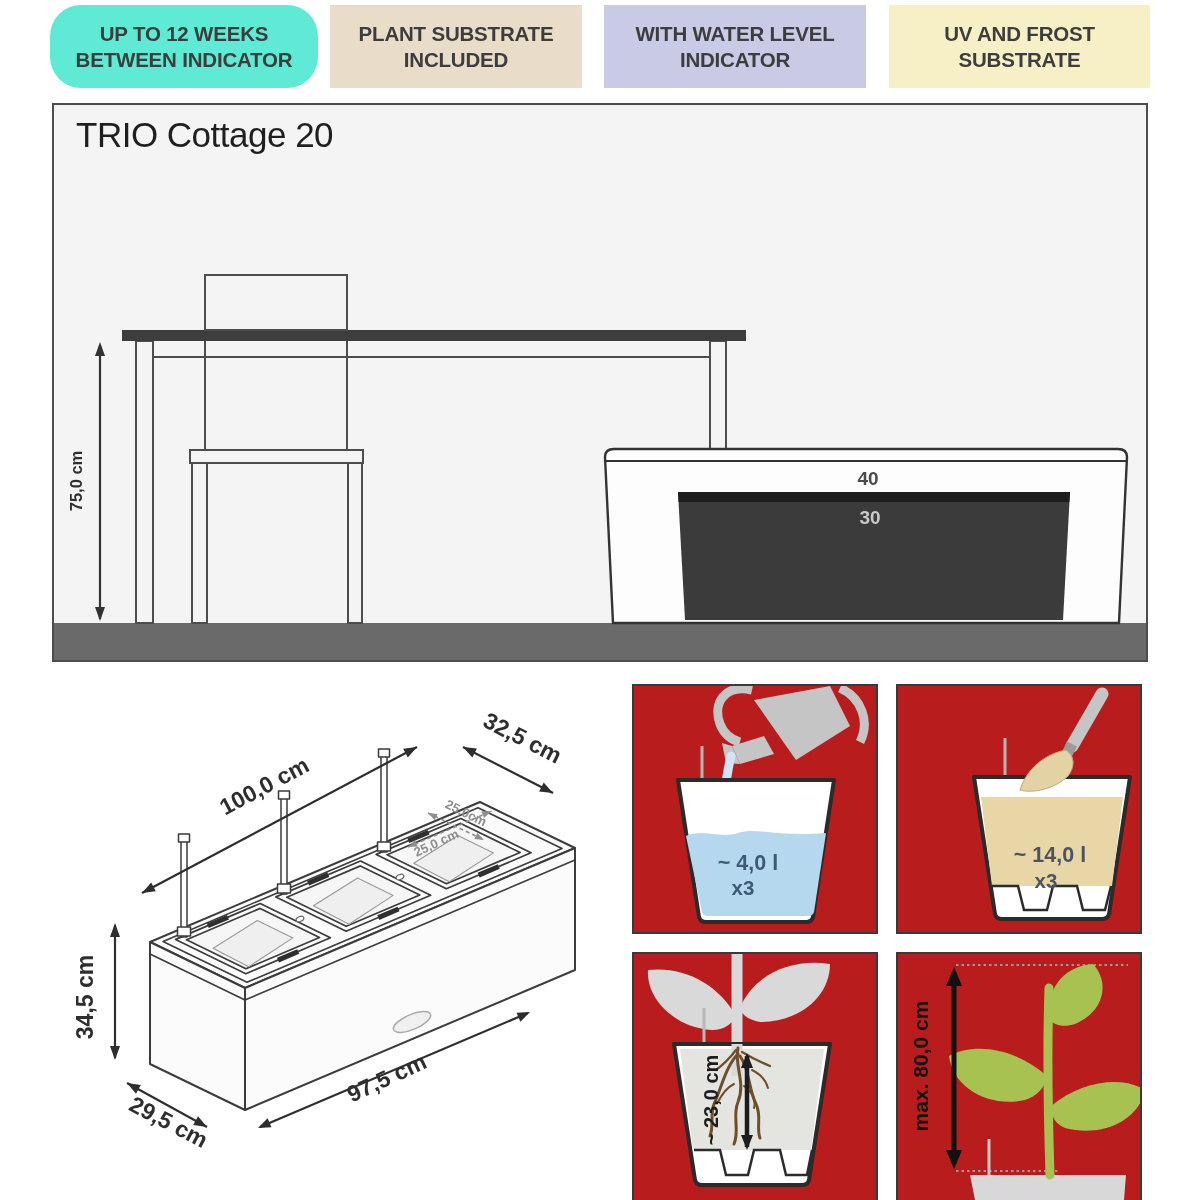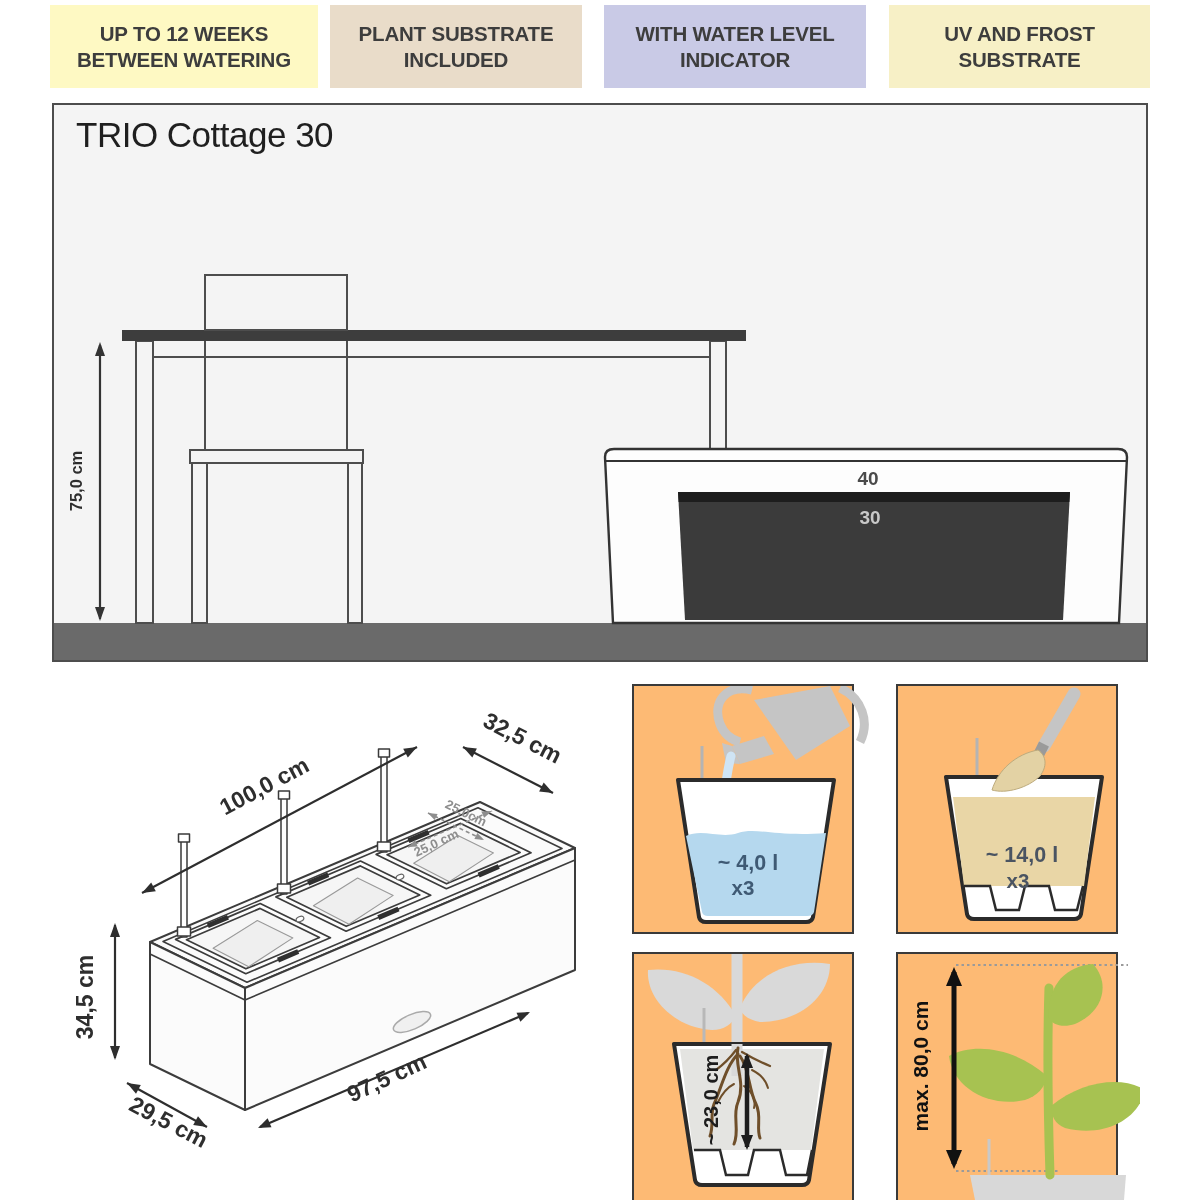--- a/index.html
+++ b/index.html
@@ -11,37 +11,37 @@
   #b1{left:50px;width:268px;background:#dce8e5;}
   #b2{left:330px;width:252px;background:#e9dcc9;}
   #b3{left:604px;width:262px;background:#c9cae6;}
   #b4{left:880px;width:261px;background:#f7f0c6;}
   #main-box{position:absolute;left:52px;top:103px;width:1096px;height:559px;
             border:2px solid #4d4d4d;background:#f4f4f4;box-sizing:border-box;}
   #main-title{position:absolute;left:22px;top:10px;font-size:35px;font-weight:400;
               color:#1f1f1f;letter-spacing:-0.5px;}
   #main-svg{position:absolute;left:0;top:0;}
   #iso-wrap{position:absolute;left:60px;top:695px;width:570px;height:505px;}
-  .panel{position:absolute;width:222px;height:250px;border:2px solid #3a3a3a;
-         background:#fdba74;box-sizing:border-box;}
+  .panel{position:absolute;width:246px;height:250px;border:2px solid #3a3a3a;
+         background:#b91c1c;box-sizing:border-box;}
   #p-water{left:632px;top:684px;}
-  #p-substrate{left:896px;top:684px;}
+  #p-substrate{left:896px;top:684px;padding-left:28px;}
   #p-roots{left:632px;top:952px;}
   #p-plant{left:896px;top:952px;}
   svg text{font-family:"Liberation Sans", sans-serif;}
   .dim-label{font-weight:700;fill:#2e2e2e;}
 </style>
 </head>
 <body>
 
 <div id="stage">
 
-  <div class="banner" id="b1" style="background: #fef9c3;">
+  <div class="banner" id="b1" style="background: #5eead4; border-radius: 31px;">
     <span>UP TO 12 WEEKS</span>
-    <span>BETWEEN WATERING</span>
+    <span>BETWEEN INDICATOR</span>
   </div>
   <div class="banner" id="b3" style="background: rgb(201, 202, 230);">
     <span>WITH WATER LEVEL</span>
     <span>INDICATOR</span>
   </div>
   <div class="banner" id="b2" style="background: rgb(233, 220, 201);">
     <span>PLANT SUBSTRATE</span>
     <span>INCLUDED</span>
   </div>
   <div class="banner" id="b4" style="background: rgb(247, 240, 198); margin-left: 9px;">
@@ -79,21 +79,21 @@
 
       <g>
         <path d="M551,352 Q551,344 560,344 L1064,344 Q1073,344 1073,352 L1065,518 L559,518 Z" fill="#fdfdfd" stroke="#333" stroke-width="2.4"></path>
         <line x1="552" y1="356" x2="1072" y2="356" stroke="#333" stroke-width="1.8"></line>
         <text x="814" y="380" text-anchor="middle" font-size="19" font-weight="700" fill="#4a4a4a">40</text>
         <path d="M624,387 L1016,387 L1009,515 L631,515 Z" fill="#3b3b3b"></path>
         <path d="M624,387 L1016,387 L1015.4,397 L624.6,397 Z" fill="#1d1d1d"></path>
         <text x="816" y="419" text-anchor="middle" font-size="19" font-weight="700" fill="#c9c9c9">30</text>
       </g>
     </svg>
-    <div id="main-title">TRIO Cottage 30</div>
+    <div id="main-title">TRIO Cottage 20</div>
   </div>
 
   <div id="iso-wrap">
     <svg width="570" height="505" viewBox="0 0 570 505">
       <g stroke="#3c3c3c" stroke-width="2" fill="#fbfbfb" stroke-linejoin="round">
         <path d="M90,247 L420,107 L515,153 L185,293 Z"></path>
         <path d="M90,247 L185,293 L185,415 L90,369 Z"></path>
         <path d="M185,293 L515,153 L515,275 L185,415 Z"></path>
         <path d="M90,259 L185,305 L515,165" fill="none" stroke-width="1.6"></path>
         <path d="M103,246.5 L418,112.7 L502,153.5 L187,287.3 Z" fill="none" stroke-width="1.6"></path>

